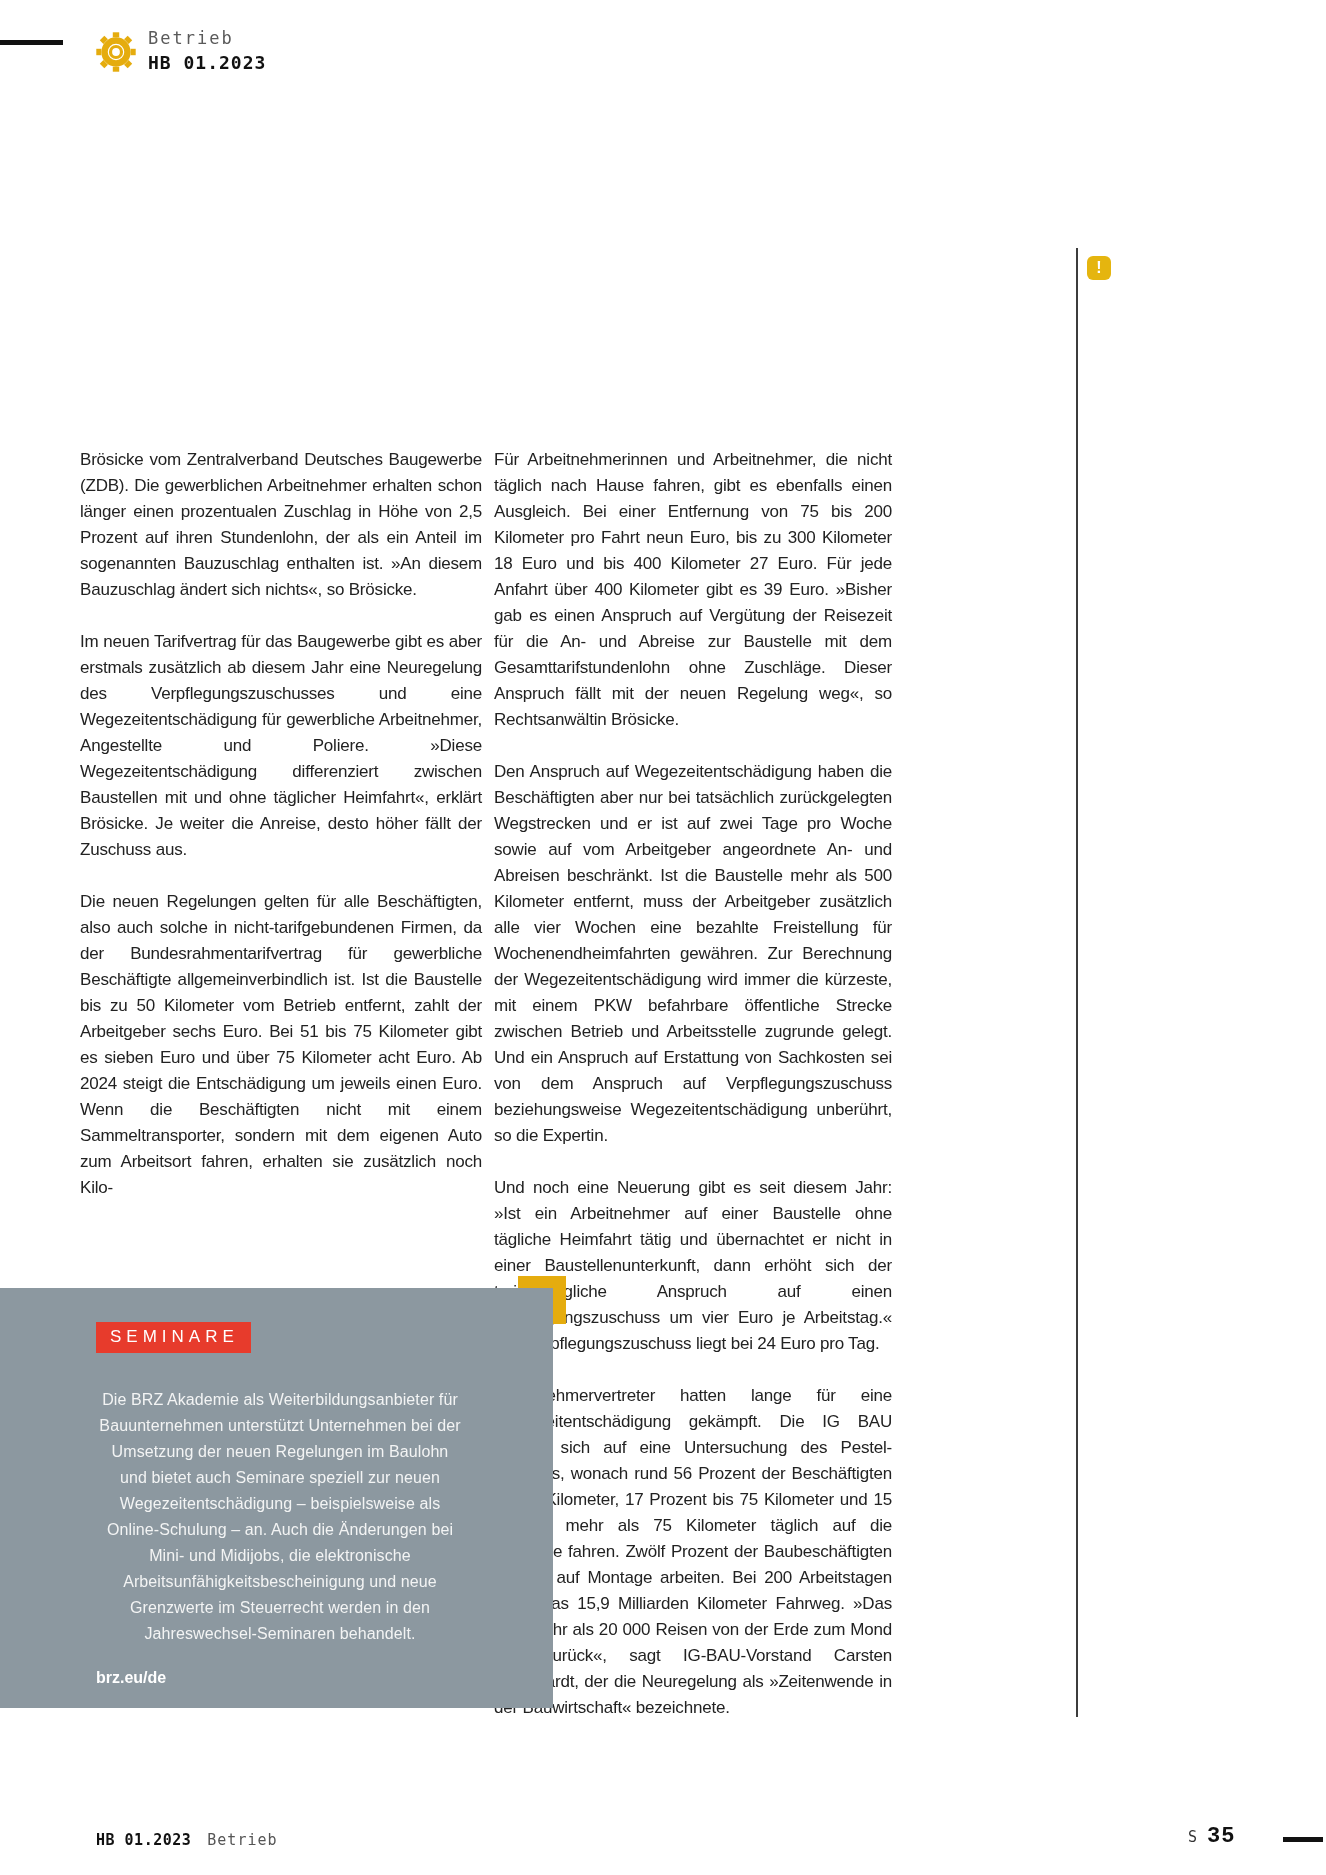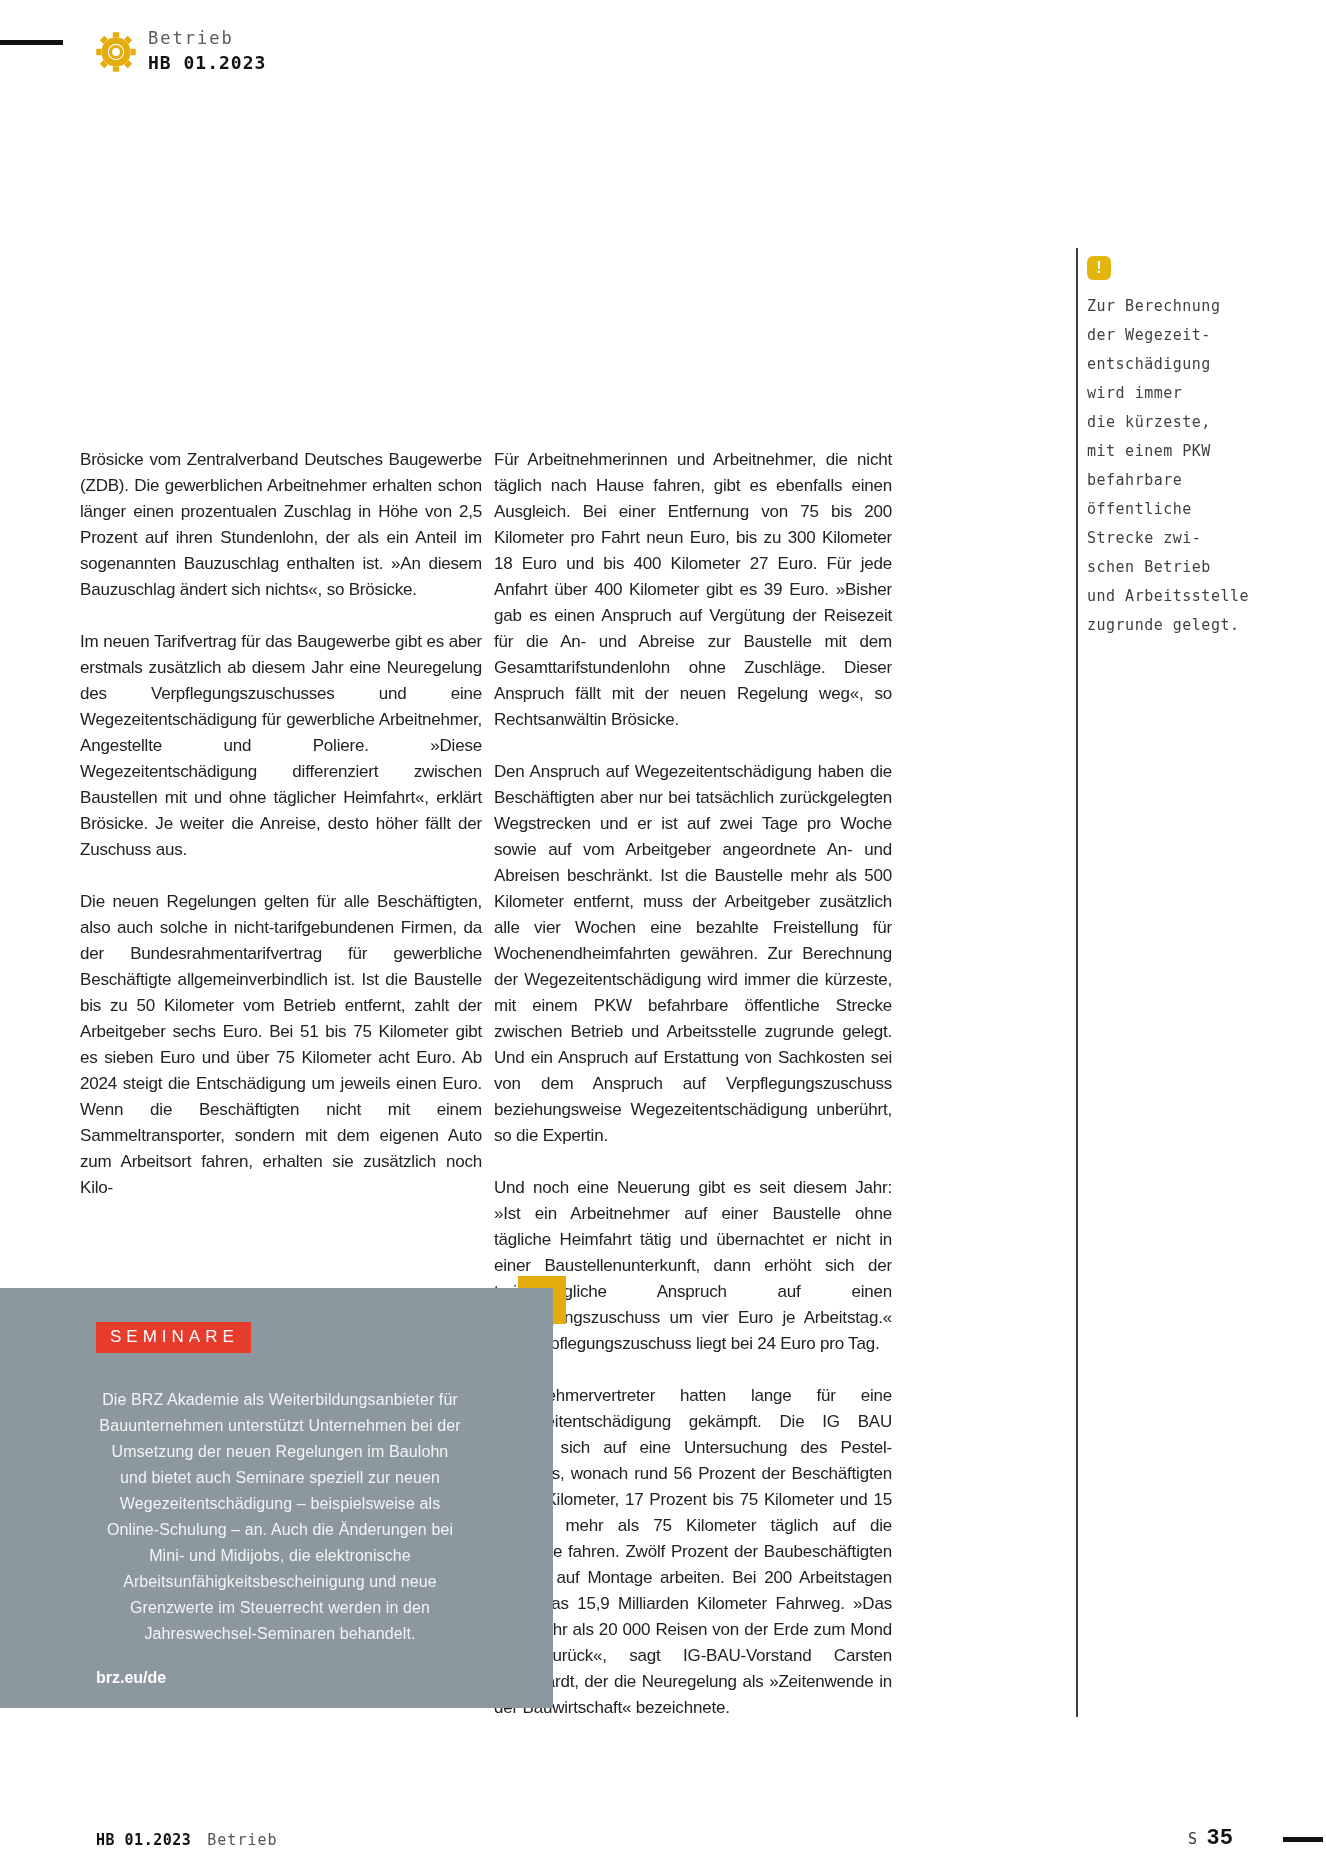--- a/index.html
+++ b/index.html
@@ -82,21 +82,21 @@
     display:flex;gap:16px;align-items:baseline;
     font-family:"DejaVu Sans Mono", monospace;font-size:15px;
   }
   .footer-issue{font-weight:bold;color:#111;letter-spacing:0.5px;}
   .footer-section{color:#555;letter-spacing:1px;}
   .footer-right{
     position:absolute;left:1188px;top:1824px;
     display:flex;gap:10px;align-items:baseline;
   }
   .page-label{font-family:"DejaVu Sans Mono", monospace;font-size:15px;color:#333;}
-  .page-number{font-family:Liberation Sans, sans-serif;font-weight:bold;font-size:22px;color:#111;letter-spacing:1px;}
+  .page-number{font-family:Liberation Mono, monospace;font-weight:bold;font-size:22px;color:#111;letter-spacing:1px;}
   .footer-dash{position:absolute;left:1283px;top:1837px;width:40px;height:5px;background:#111;}
 </style>
 </head>
 <body>
 
 <div class="page">
 
   <div class="head-bar"></div>
   <svg class="gear" viewBox="0 0 48 48" aria-hidden="true">
     <g stroke="#E5AC0E" fill="none" stroke-width="7">
@@ -132,32 +132,20 @@
   <div class="seminar-box">
     <span class="seminar-label">SEMINARE</span>
     <p class="seminar-text">Die BRZ Akademie als Weiterbildungsanbieter für Bauunternehmen unterstützt Unternehmen bei der Umsetzung der neuen Regelungen im Baulohn und bietet auch Seminare speziell zur neuen Wegezeitentschädigung – beispielsweise als Online-Schulung – an. Auch die Änderungen bei Mini- und Midijobs, die elektronische Arbeitsunfähigkeitsbescheinigung und neue Grenzwerte im Steuerrecht werden in den Jahreswechsel-Seminaren behandelt.</p>
     <a href="#" class="seminar-link">brz.eu/de</a>
   </div>
 
   <div class="side-rule"></div>
   <div class="alert-badge">
     <span>!</span>
   </div>
-  <div class="side-note">Zur Berechnung
-der Wegezeit-
-entschädigung
-wird immer
-die kürzeste,
-mit einem PKW
-befahrbare
-öffentliche
-Strecke zwi-
-schen Betrieb
-und Arbeitsstelle
-zugrunde gelegt.</div>
 
   <div class="footer-left">
     <span class="footer-issue">HB 01.2023</span>
     <span class="footer-section">Betrieb</span>
   </div>
   <div class="footer-right">
     <span class="page-label">S</span>
     <span class="page-number">35</span>
   </div>
   <div class="footer-dash"></div>

